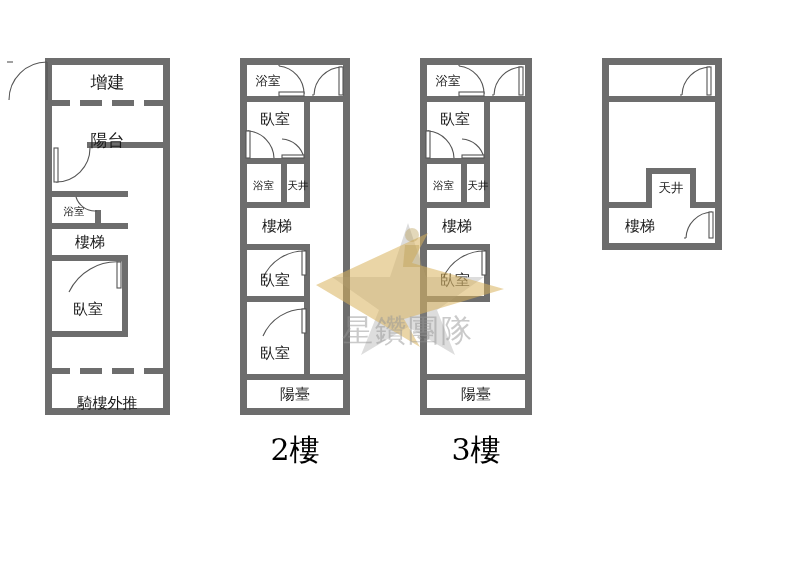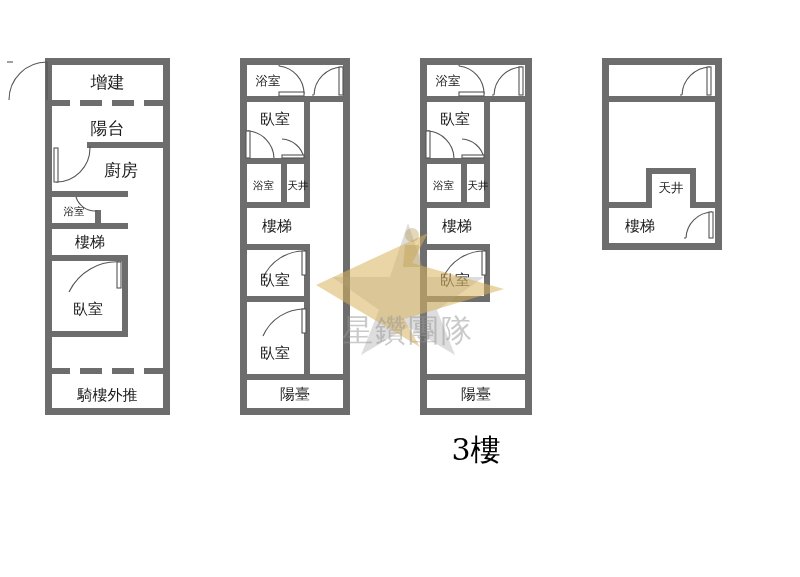--- a/index.html
+++ b/index.html
@@ -115,36 +115,33 @@
       <svg width="56" height="34" viewBox="0 0 56 34">
         <path d="M54 1 A53 53 0 0 0 2 31"></path>
         <line x1="54" y1="1" x2="54" y2="0"></line>
         <rect x="50" y="1" width="4" height="26"></rect>
       </svg>
     </div>
 
     <div class="room" style="left:7px;top:7px;width:111px;height:35px;">
       <span class="rlabel s18">增建</span>
     </div>
-    <div class="room" style="left:7px;top:52px;width:111px;height:36px;">
+    <div class="room" style="left:7px;top:64px;width:111px;height:36px;">
       <span class="rlabel s18">陽台</span>
-    </div>
-    <div class="room" style="left:34px;top:92px;width:84px;height:40px;">
-      <span class="rlabel s18">廚房</span>
     </div>
     <div class="room" style="left:7px;top:141px;width:44px;height:24px;">
       <span class="rlabel s11">浴室</span>
     </div>
     <div class="room" style="left:7px;top:171px;width:76px;height:26px;">
       <span class="rlabel s16">樓梯</span>
     </div>
     <div class="room" style="left:9px;top:230px;width:68px;height:42px;">
       <span class="rlabel s16">臥室</span>
     </div>
-    <div class="room" style="left:7px;top:320px;width:111px;height:34px;">
+    <div class="room" style="left:7px;top:328px;width:111px;height:34px;">
       <span class="rlabel s16">騎樓外推</span>
     </div>
   </div>
 
 
   <div class="plan" id="plan2" style="left:240px;top:58px;width:110px;height:357px;">
 
     <div class="wall" style="left:0;top:0;width:110px;height:7px;"></div>
     <div class="wall" style="left:0;top:350px;width:110px;height:7px;"></div>
     <div class="wall" style="left:0;top:0;width:7px;height:357px;"></div>
@@ -229,20 +226,23 @@
       <span class="rlabel s16">臥室</span>
     </div>
     <div class="room" style="left:5px;top:280px;width:60px;height:30px;">
       <span class="rlabel s16">臥室</span>
     </div>
     <div class="room" style="left:5px;top:322px;width:100px;height:28px;">
       <span class="rlabel s16">陽臺</span>
     </div>
   </div>
 
+  <div class="caption cap-big" style="left:240px;top:430px;width:110px;">
+    <span>2樓</span>
+  </div>
 
   <div class="plan" id="plan3" style="left:420px;top:58px;width:112px;height:357px;">
 
     <div class="wall" style="left:0;top:0;width:112px;height:7px;"></div>
     <div class="wall" style="left:0;top:350px;width:112px;height:7px;"></div>
     <div class="wall" style="left:0;top:0;width:7px;height:357px;"></div>
     <div class="wall" style="left:105px;top:0;width:7px;height:357px;"></div>
 
     <div class="wall" style="left:0;top:38px;width:112px;height:6px;"></div>
     <div class="wall" style="left:64px;top:38px;width:6px;height:112px;"></div>

